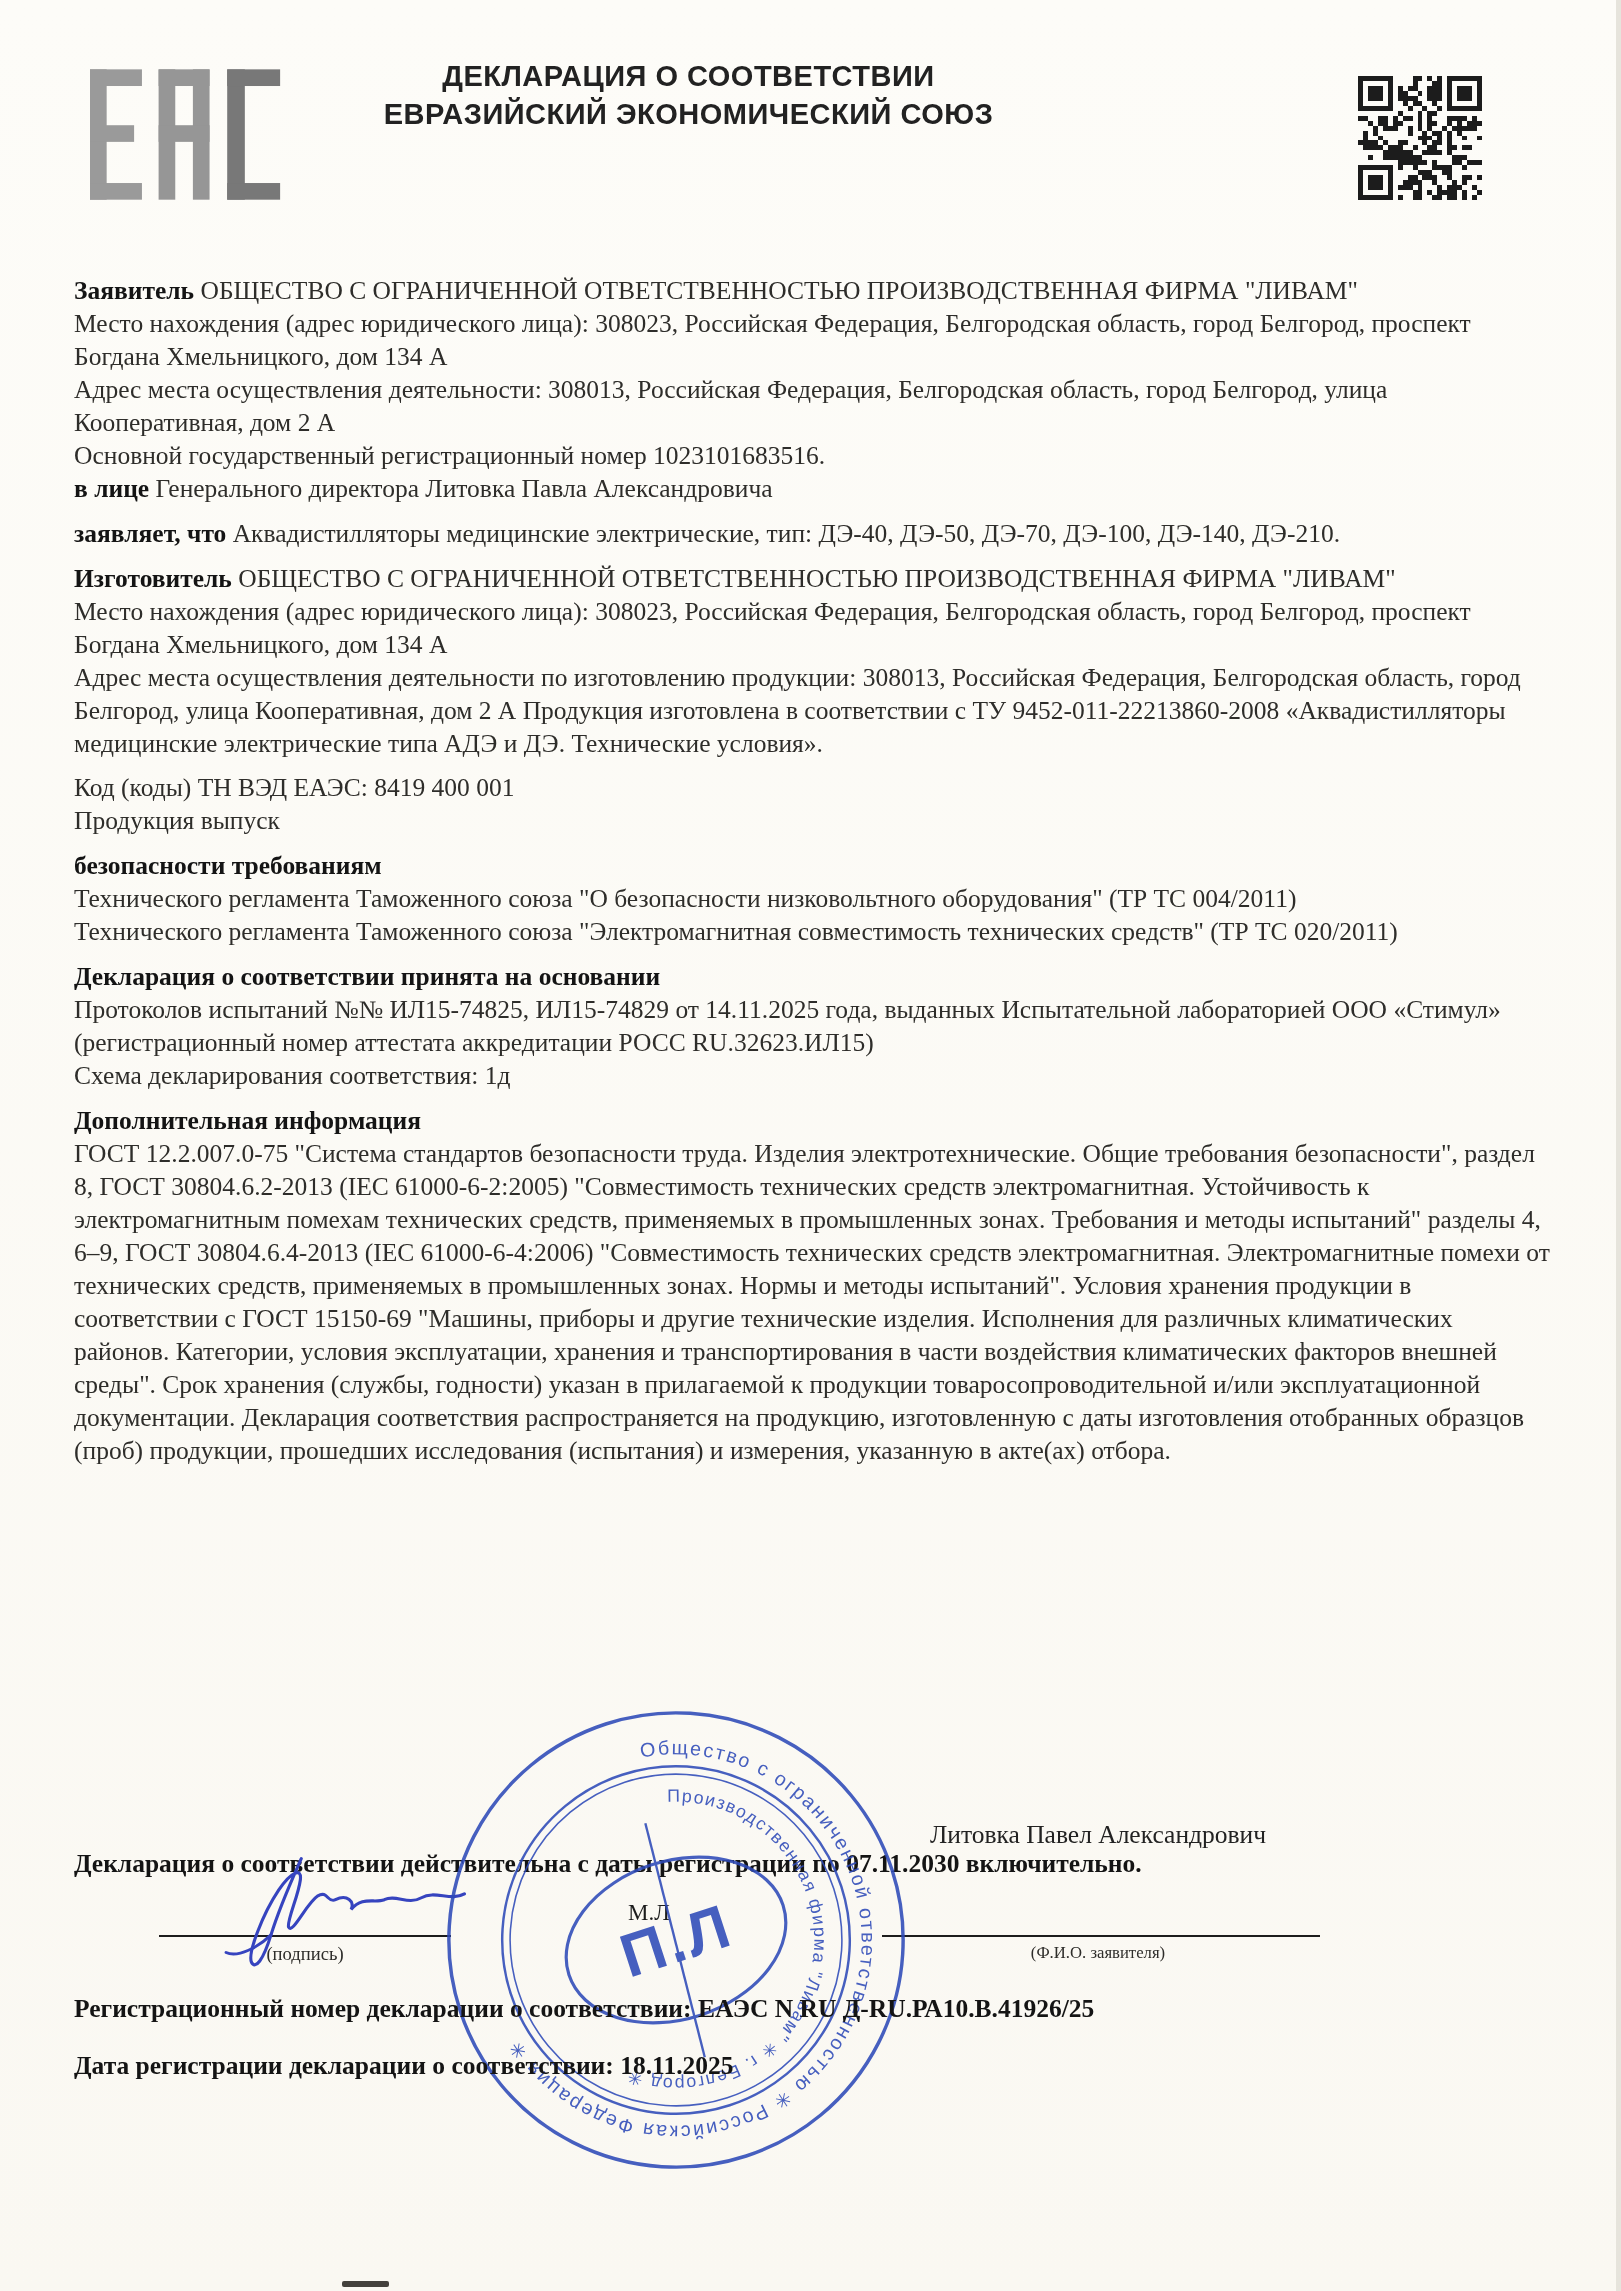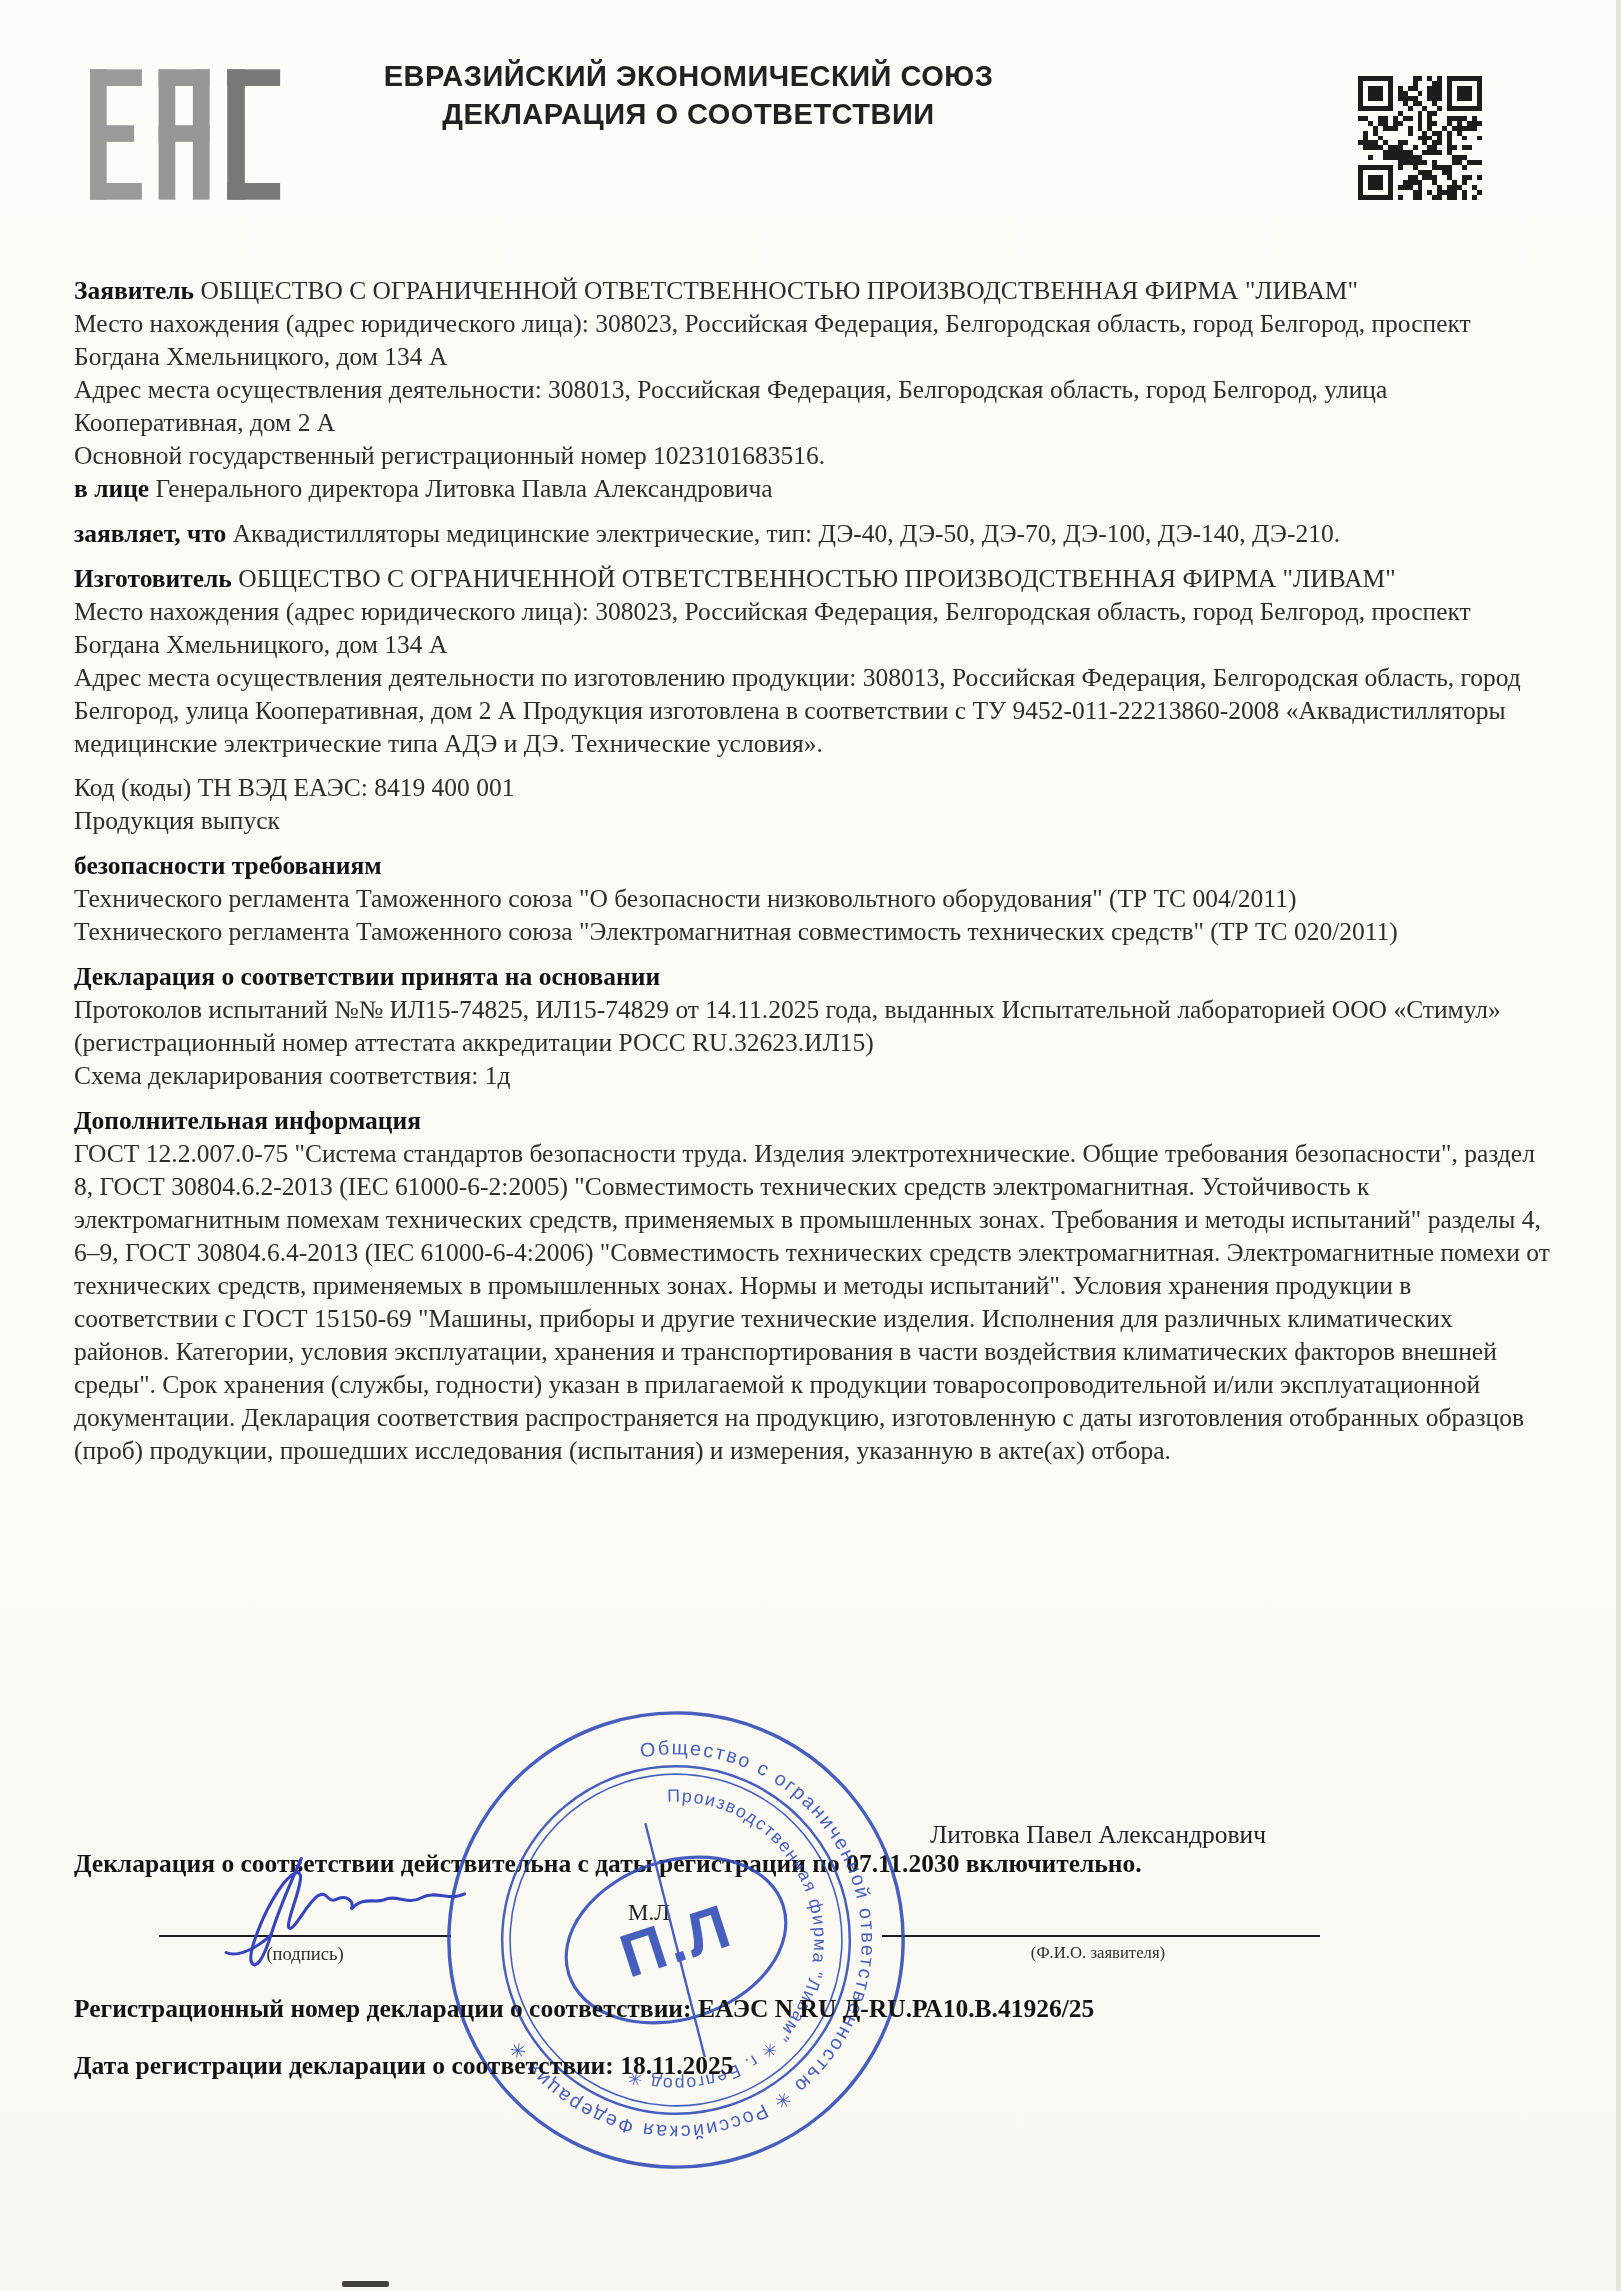--- a/index.html
+++ b/index.html
@@ -54,22 +54,22 @@
       <rect x="105" y="0" width="17" height="133" fill="#969696"></rect>
       <rect x="70" y="0" width="52" height="17" fill="#969696"></rect>
       <rect x="70" y="57" width="52" height="17" fill="#969696"></rect>
       <rect x="140" y="0" width="18" height="133" fill="#787878"></rect>
       <rect x="140" y="0" width="54" height="17" fill="#787878"></rect>
       <rect x="140" y="116" width="54" height="17" fill="#787878"></rect>
     </g>
   </svg>
 
   <div class="doc-title">
+    <div>ДЕКЛАРАЦИЯ О СООТВЕТСТВИИ</div>
     <div>ЕВРАЗИЙСКИЙ ЭКОНОМИЧЕСКИЙ СОЮЗ</div>
-    <div>ДЕКЛАРАЦИЯ О СООТВЕТСТВИИ</div>
   </div>
 
   <svg id="qr" class="qr" viewBox="0 0 25 25" shape-rendering="crispEdges" aria-hidden="true">
       <path fill="#1c1c1c" fill-rule="evenodd" d="M0 0h7v7h-7z M1 1h5v5h-5z M2 2h3v3h-3z M18 0h7v7h-7z M19 1h5v5h-5z M20 2h3v3h-3z M0 18h7v7h-7z M1 19h5v5h-5z M2 20h3v3h-3z M11 0h1v1h-1zM12 0h1v1h-1zM14 0h1v1h-1zM16 0h1v1h-1zM11 1h1v1h-1zM15 1h1v1h-1zM16 1h1v1h-1zM8 2h1v1h-1zM10 2h1v1h-1zM11 2h1v1h-1zM14 2h1v1h-1zM15 2h1v1h-1zM16 2h1v1h-1zM8 3h1v1h-1zM9 3h1v1h-1zM12 3h1v1h-1zM14 3h1v1h-1zM15 3h1v1h-1zM16 3h1v1h-1zM8 4h1v1h-1zM9 4h1v1h-1zM10 4h1v1h-1zM11 4h1v1h-1zM14 4h1v1h-1zM15 4h1v1h-1zM16 4h1v1h-1zM9 5h1v1h-1zM11 5h1v1h-1zM12 5h1v1h-1zM15 5h1v1h-1zM10 6h1v1h-1zM13 6h1v1h-1zM16 6h1v1h-1zM8 7h1v1h-1zM12 7h1v1h-1zM14 7h1v1h-1zM15 7h1v1h-1zM0 8h1v1h-1zM1 8h1v1h-1zM4 8h1v1h-1zM5 8h1v1h-1zM7 8h1v1h-1zM9 8h1v1h-1zM10 8h1v1h-1zM12 8h1v1h-1zM14 8h1v1h-1zM18 8h1v1h-1zM19 8h1v1h-1zM20 8h1v1h-1zM21 8h1v1h-1zM23 8h1v1h-1zM2 9h1v1h-1zM4 9h1v1h-1zM5 9h1v1h-1zM7 9h1v1h-1zM8 9h1v1h-1zM12 9h1v1h-1zM14 9h1v1h-1zM15 9h1v1h-1zM18 9h1v1h-1zM20 9h1v1h-1zM22 9h1v1h-1zM23 9h1v1h-1zM24 9h1v1h-1zM3 10h1v1h-1zM5 10h1v1h-1zM6 10h1v1h-1zM7 10h1v1h-1zM10 10h1v1h-1zM12 10h1v1h-1zM14 10h1v1h-1zM17 10h1v1h-1zM19 10h1v1h-1zM20 10h1v1h-1zM21 10h1v1h-1zM22 10h1v1h-1zM23 10h1v1h-1zM1 11h1v1h-1zM3 11h1v1h-1zM10 11h1v1h-1zM13 11h1v1h-1zM15 11h1v1h-1zM16 11h1v1h-1zM18 11h1v1h-1zM20 11h1v1h-1zM1 12h1v1h-1zM4 12h1v1h-1zM12 12h1v1h-1zM13 12h1v1h-1zM14 12h1v1h-1zM16 12h1v1h-1zM18 12h1v1h-1zM21 12h1v1h-1zM24 12h1v1h-1zM0 13h1v1h-1zM1 13h1v1h-1zM2 13h1v1h-1zM3 13h1v1h-1zM5 13h1v1h-1zM8 13h1v1h-1zM9 13h1v1h-1zM13 13h1v1h-1zM15 13h1v1h-1zM16 13h1v1h-1zM18 13h1v1h-1zM1 14h1v1h-1zM2 14h1v1h-1zM3 14h1v1h-1zM4 14h1v1h-1zM6 14h1v1h-1zM7 14h1v1h-1zM8 14h1v1h-1zM11 14h1v1h-1zM14 14h1v1h-1zM15 14h1v1h-1zM18 14h1v1h-1zM19 14h1v1h-1zM21 14h1v1h-1zM22 14h1v1h-1zM5 15h1v1h-1zM6 15h1v1h-1zM7 15h1v1h-1zM8 15h1v1h-1zM9 15h1v1h-1zM10 15h1v1h-1zM13 15h1v1h-1zM14 15h1v1h-1zM15 15h1v1h-1zM16 15h1v1h-1zM18 15h1v1h-1zM2 16h1v1h-1zM5 16h1v1h-1zM6 16h1v1h-1zM7 16h1v1h-1zM8 16h1v1h-1zM9 16h1v1h-1zM10 16h1v1h-1zM11 16h1v1h-1zM12 16h1v1h-1zM19 16h1v1h-1zM20 16h1v1h-1zM21 16h1v1h-1zM8 17h1v1h-1zM9 17h1v1h-1zM10 17h1v1h-1zM11 17h1v1h-1zM12 17h1v1h-1zM13 17h1v1h-1zM15 17h1v1h-1zM19 17h1v1h-1zM20 17h1v1h-1zM22 17h1v1h-1zM23 17h1v1h-1zM24 17h1v1h-1zM8 18h1v1h-1zM11 18h1v1h-1zM15 18h1v1h-1zM16 18h1v1h-1zM17 18h1v1h-1zM18 18h1v1h-1zM21 18h1v1h-1zM12 19h1v1h-1zM13 19h1v1h-1zM14 19h1v1h-1zM17 19h1v1h-1zM18 19h1v1h-1zM10 20h1v1h-1zM11 20h1v1h-1zM13 20h1v1h-1zM14 20h1v1h-1zM15 20h1v1h-1zM18 20h1v1h-1zM21 20h1v1h-1zM22 20h1v1h-1zM24 20h1v1h-1zM9 21h1v1h-1zM10 21h1v1h-1zM11 21h1v1h-1zM12 21h1v1h-1zM15 21h1v1h-1zM19 21h1v1h-1zM21 21h1v1h-1zM8 22h1v1h-1zM9 22h1v1h-1zM10 22h1v1h-1zM12 22h1v1h-1zM16 22h1v1h-1zM18 22h1v1h-1zM19 22h1v1h-1zM20 22h1v1h-1zM23 22h1v1h-1zM11 23h1v1h-1zM12 23h1v1h-1zM14 23h1v1h-1zM16 23h1v1h-1zM17 23h1v1h-1zM18 23h1v1h-1zM19 23h1v1h-1zM21 23h1v1h-1zM24 23h1v1h-1zM8 24h1v1h-1zM11 24h1v1h-1zM12 24h1v1h-1zM15 24h1v1h-1zM16 24h1v1h-1zM18 24h1v1h-1zM19 24h1v1h-1zM21 24h1v1h-1zM23 24h1v1h-1z"></path>
     </svg>
 
   <div class="content">
     <p><b>Заявитель</b> <span>ОБЩЕСТВО С ОГРАНИЧЕННОЙ ОТВЕТСТВЕННОСТЬЮ ПРОИЗВОДСТВЕННАЯ ФИРМА "ЛИВАМ"</span></p>
     <p>Место нахождения (адрес юридического лица): 308023, Российская Федерация, Белгородская область, город Белгород, проспект Богдана Хмельницкого, дом 134 А</p>
     <p>Адрес места осуществления деятельности: 308013, Российская Федерация, Белгородская область, город Белгород, улица Кооперативная, дом 2 А</p>

